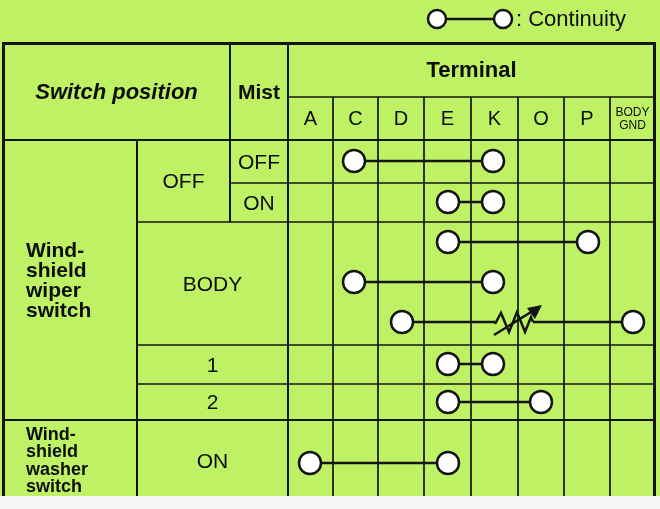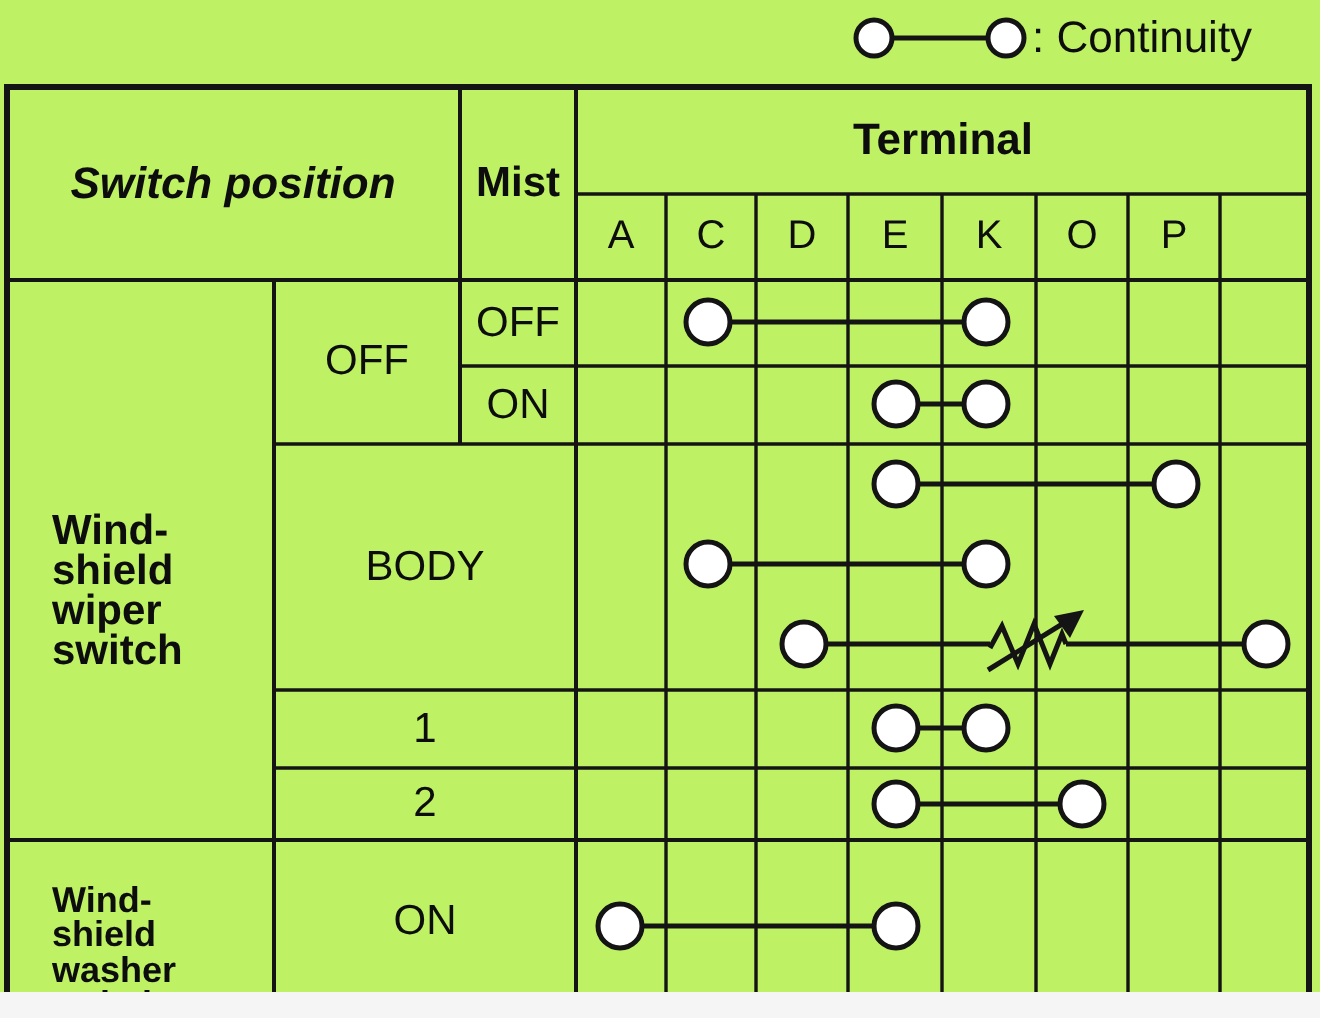--- a/index.html
+++ b/index.html
@@ -10,21 +10,21 @@
   }
   .stage svg{position:absolute;left:0;top:0;}
   .cell{
     position:absolute;display:flex;align-items:center;justify-content:center;
     text-align:center;color:#0d0d0d;
   }
   .hdr{font-size:22px;font-weight:bold;}
   .val{font-size:21px;}
   .letter{font-size:20px;}
   .bodygnd{font-size:12px;line-height:13px;}
-  .grouplabel{justify-content:flex-start;margin-top:16px;}
+  .grouplabel{justify-content:flex-start;}
   .grouplabel .inner{
     padding-left:23px;text-align:left;white-space:pre-line;font-weight:bold;
   }
   .wiper .inner{font-size:21px;line-height:20px;}
   .washer .inner{font-size:18px;line-height:17.5px;}
   .legendtext{font-size:22px;}
 </style>
 </head>
 <body>
 
@@ -99,20 +99,21 @@
   <div class="cell hdr" style="left:230px;top:43px;width:58px;height:97px;font-size:21px;">Mist</div>
   <div class="cell hdr" style="left:288px;top:43px;width:367px;height:54px;">Terminal</div>
 
   <div class="cell letter" style="left:288px;top:97px;width:45px;height:43px;">A</div>
   <div class="cell letter" style="left:333px;top:97px;width:45px;height:43px;">C</div>
   <div class="cell letter" style="left:378px;top:97px;width:46px;height:43px;">D</div>
   <div class="cell letter" style="left:424px;top:97px;width:47px;height:43px;">E</div>
   <div class="cell letter" style="left:471px;top:97px;width:47px;height:43px;">K</div>
   <div class="cell letter" style="left:518px;top:97px;width:46px;height:43px;">O</div>
   <div class="cell letter" style="left:564px;top:97px;width:46px;height:43px;">P</div>
+  <div class="cell bodygnd" style="left:610px;top:97px;width:45px;height:43px;">BODY GND</div>
 
   <div class="cell grouplabel wiper" style="left:3px;top:140px;width:134px;height:280px;">
     <span class="inner">Wind-
 shield
 wiper
 switch</span>
   </div>
   <div class="cell grouplabel washer" style="left:3px;top:420px;width:134px;height:81px;">
     <span class="inner">Wind-
 shield

